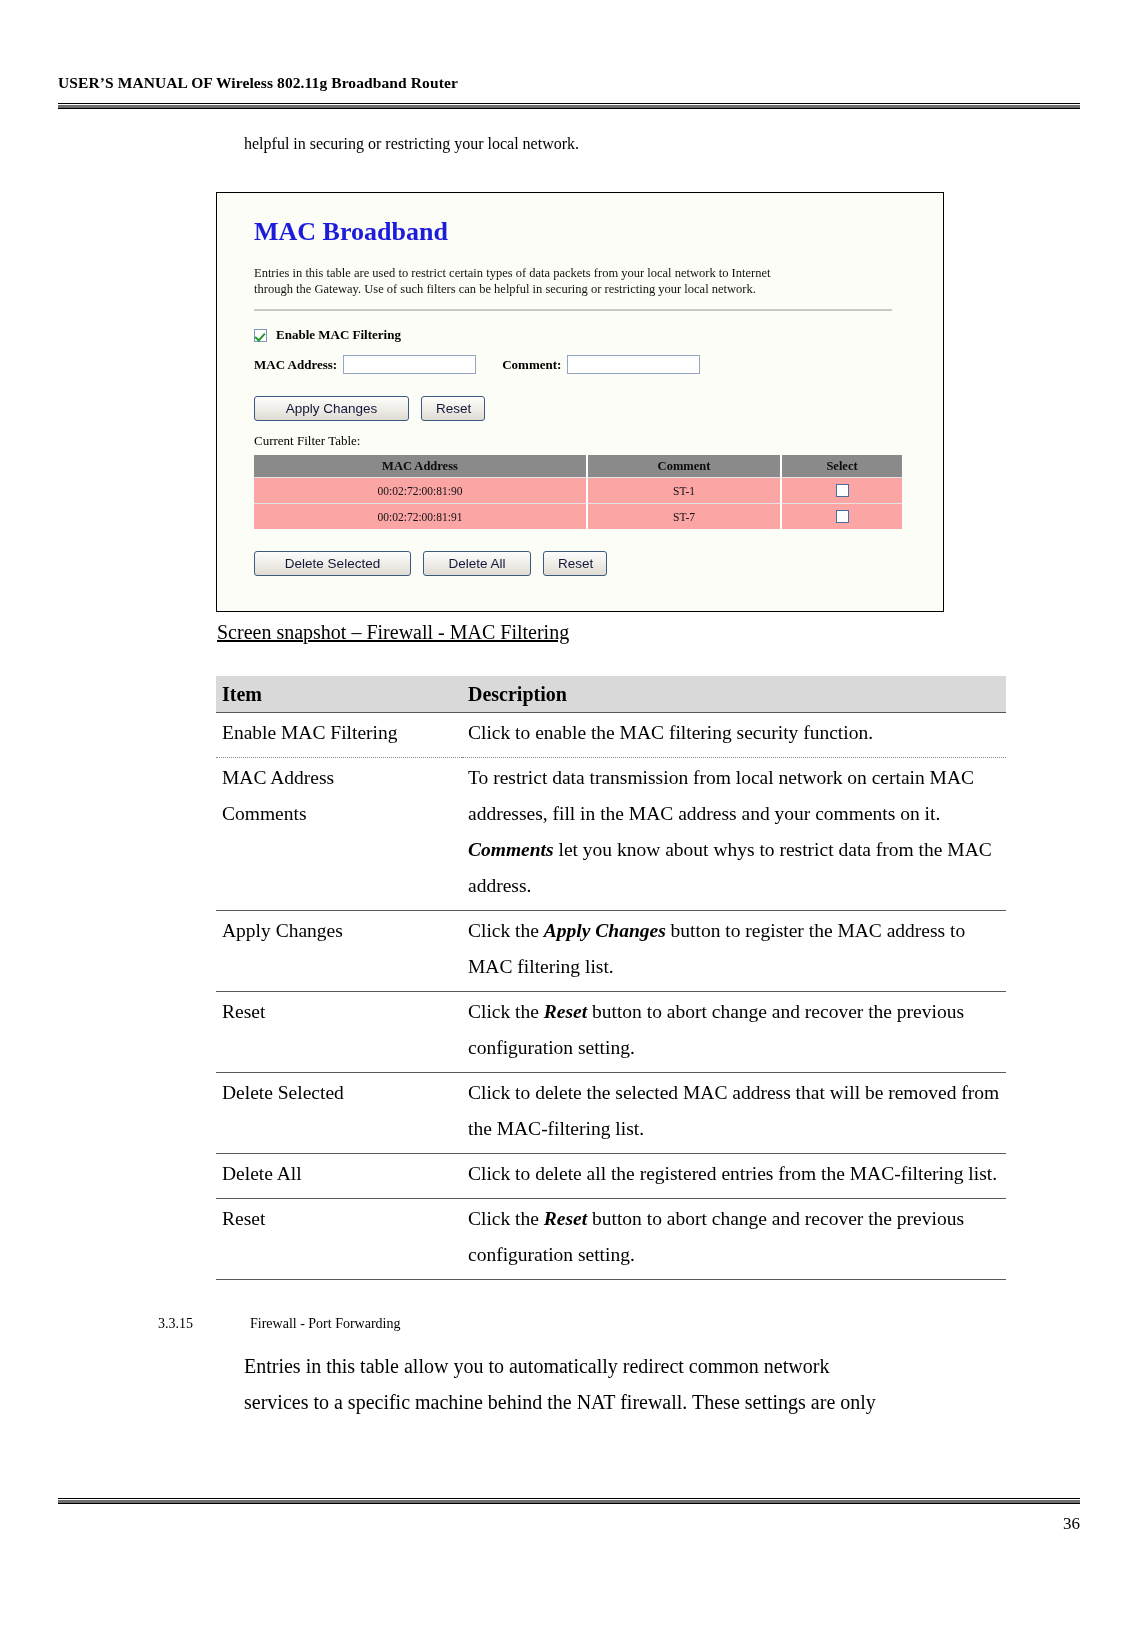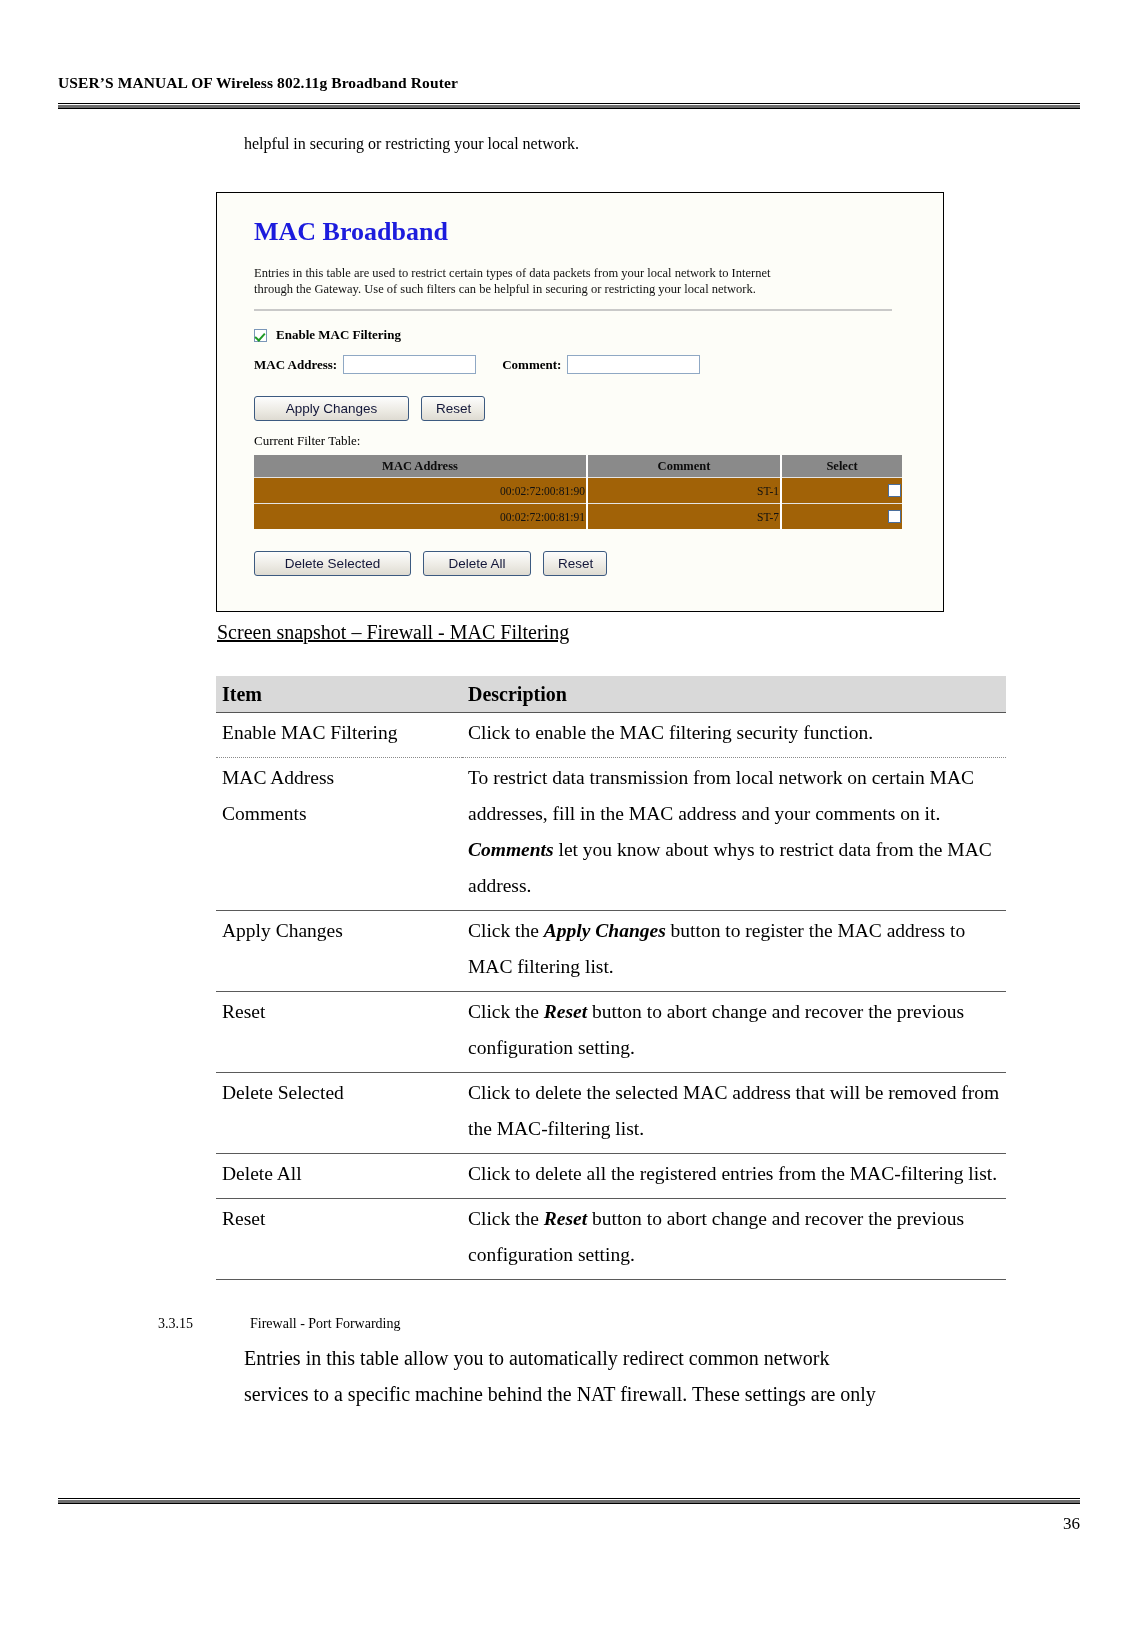--- a/index.html
+++ b/index.html
@@ -183,24 +183,24 @@
     background: #8a8a8a;
     color: #0c0c0c;
     font-size: 12.5px;
     font-weight: bold;
     height: 20px;
     border-right: 2px solid #ffffff;
     text-align: center;
   }
   table.ui-table th:last-child { border-right: none; }
   table.ui-table td {
-    background: #a16207;
+    background: #fca5a5;
     font-size: 11.5px;
     height: 23px;
-    text-align: right;
+    text-align: center;
     border-right: 2px solid #ffffff;
     border-top: 1px solid #e4e4e4;
     color: #111;
   }
   table.ui-table td:last-child { border-right: none; }
   .cell-chk {
     width: 13px;
     height: 13px;
     border: 1px solid #4a6e9c;
     background: #ffffff;
@@ -252,21 +252,21 @@
 
   
   .section {
     margin-left: 158px;
     margin-top: 36px;
     font-size: 14px;
   }
   .section .num { display: inline-block; width: 92px; }
   .sec-body {
     margin-left: 244px;
-    margin-top: 8px;
+    margin-top: 16px;
     font-size: 20px;
     line-height: 36px;
     width: 768px;
   }
 
   
   .footer-rule {
     position: absolute;
     left: 58px;
     top: 1498px;

